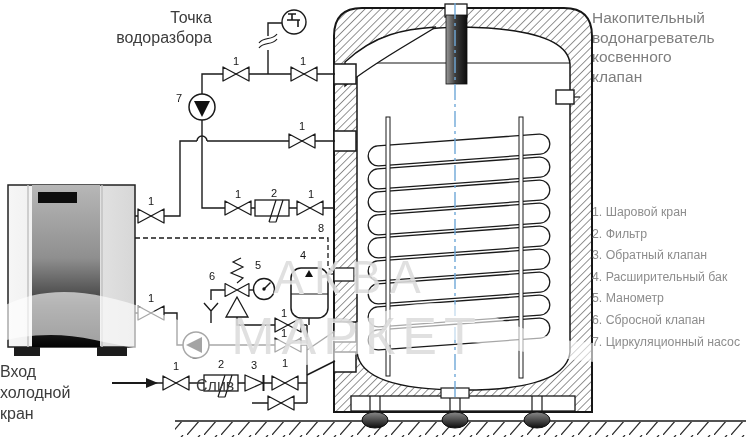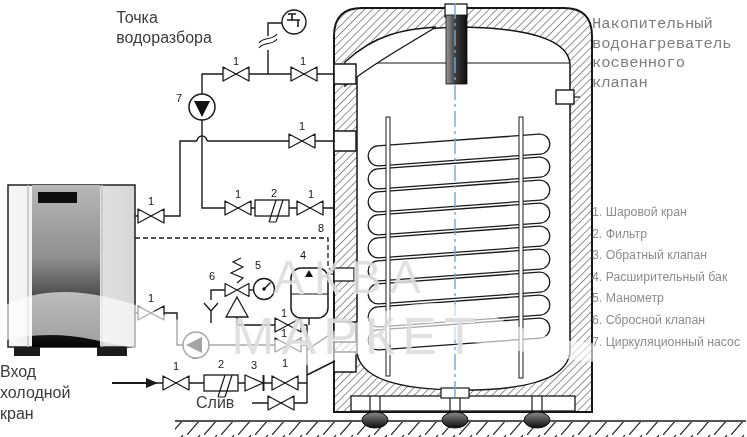--- a/index.html
+++ b/index.html
@@ -215,35 +215,35 @@
 <svg id="wave" width="747" height="437" viewBox="0 0 747 437">
   <path d="M0,308 C45,283 95,290 150,310 C205,330 245,344 300,338 C355,332 375,305 430,303
            C485,301 505,330 565,340 C625,350 690,336 747,322 L747,356 C690,370 620,366 560,358
            C500,350 470,336 420,340 C370,344 345,366 285,366 C225,366 150,352 95,340
            C55,331 20,336 0,342 Z" fill="rgba(255,255,255,0.62)"></path>
 </svg>
 
 <div id="watermark1">АКВА</div>
 <div id="watermark2">МАРКЕТ</div>
 
-<div class="lbl" style="left:164px;top:8px;transform:translateX(-50%);text-align:left;">
+<div class="lbl" style="left:164px;top:8px;transform:translateX(-50%);text-align:right;">
   <div>Точка</div>
   <div>водоразбора</div>
 </div>
 
 
 <div class="lbl" style="left:0;top:361px;line-height:21px;">
   <div>Вход</div>
   <div>холодной</div>
   <div>кран</div>
 </div>
 
-<div class="lbl" style="left:196px;top:376px;margin-top:17px;">Слив</div>
-
-<div class="lbl" style="left:592px;top:15px;font-family:Liberation Mono, monospace;">
+<div class="lbl" style="left:196px;top:376px;">Слив</div>
+
+<div class="lbl" style="left:592px;top:8px;">
   <div class="title-line">Накопительный</div>
   <div class="title-line">водонагреватель</div>
   <div class="title-line">косвенного</div>
   <div class="title-line">клапан</div>
 </div>
 
 <div id="legend">
   <div class="legend-item">1. Шаровой кран</div>
   <div class="legend-item">2. Фильтр</div>
   <div class="legend-item">3. Обратный клапан</div>

